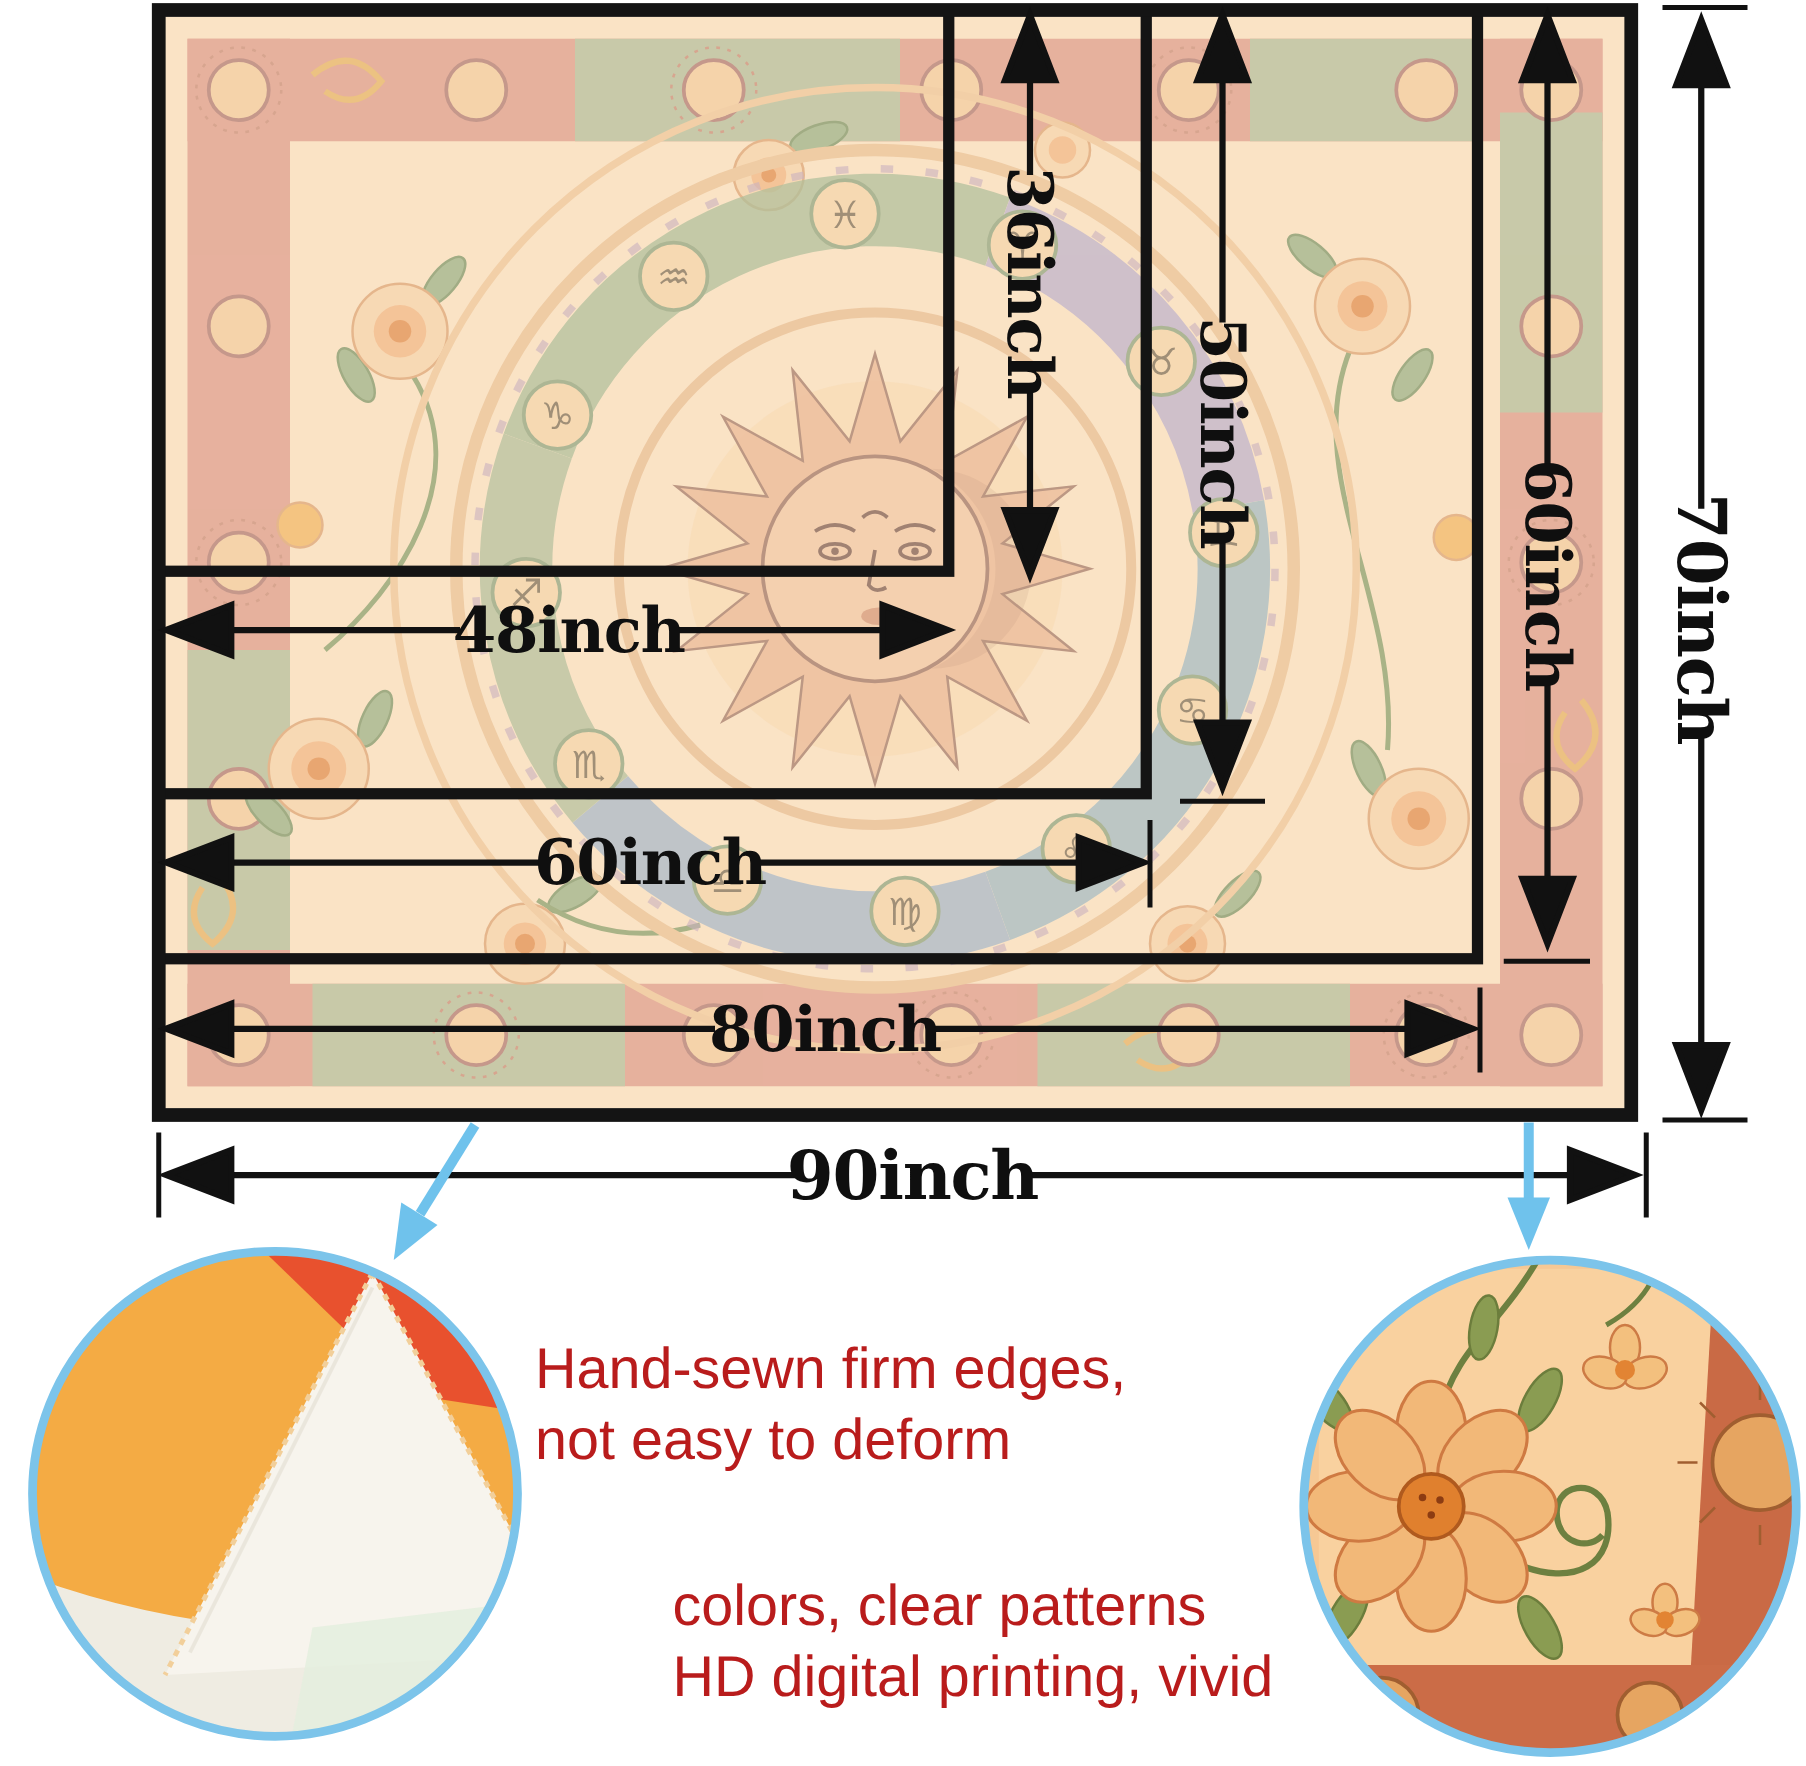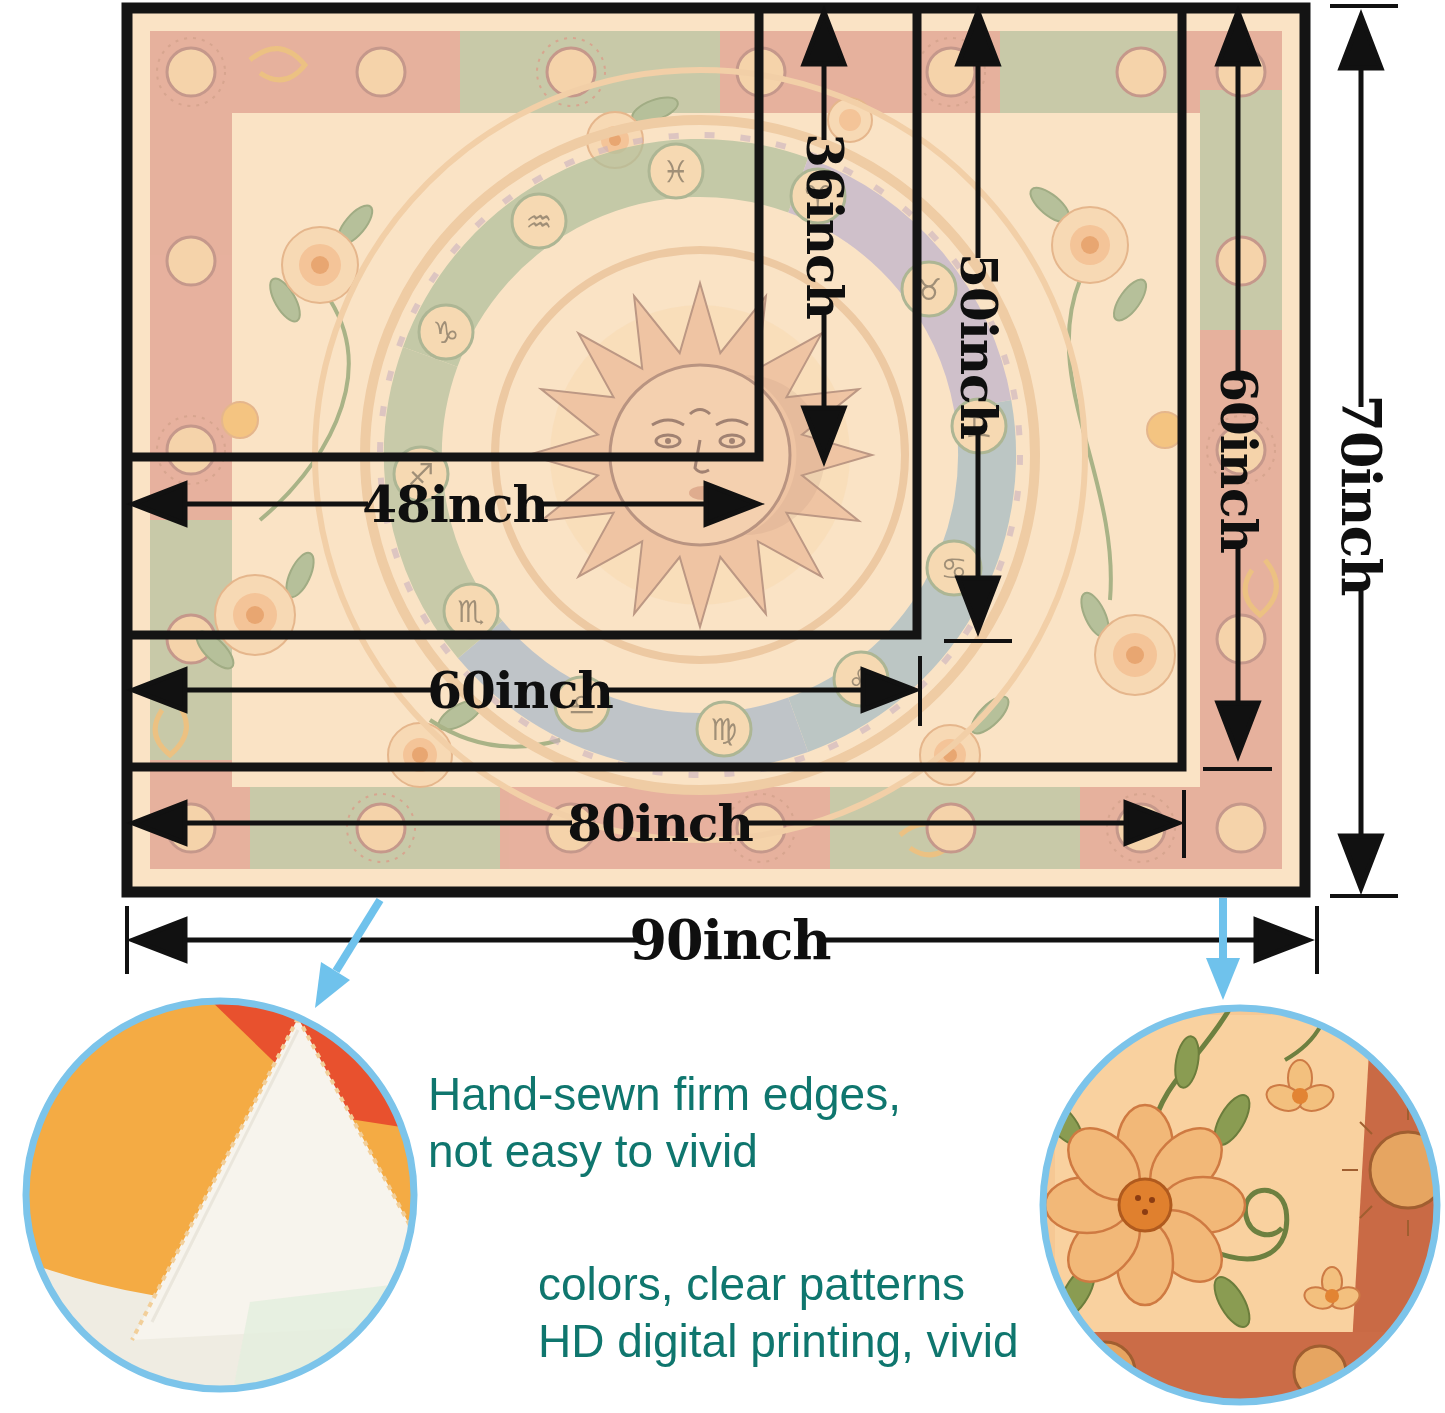--- a/index.html
+++ b/index.html
@@ -2,21 +2,21 @@
 <html><head>
 <meta charset="utf-8">
 <style>
   html,body{margin:0;padding:0;background:#ffffff;}
   #stage{position:relative;width:1445px;height:1413px;background:#ffffff;overflow:hidden;
          font-family:"Liberation Sans",sans-serif;}
   #stage svg{position:absolute;left:0;top:0;}
   .dim{font-family:"DejaVu Serif",serif;font-weight:700;font-size:50px;fill:#0f0f0f;letter-spacing:-1px;}
   .dim.big{font-size:54px;}
   .zsym{font-family:"DejaVu Sans",sans-serif;font-size:30px;fill:#7d6a4f;}
-  .feature{position:absolute;font:400 46px/1.24 "Liberation Sans",sans-serif;color:#0f766e;white-space:nowrap;}
+  .feature{position:absolute;font:400 46px/1.24 "Liberation Sans",sans-serif;color:#b91c1c;white-space:nowrap;}
   #feat1{left:428px;top:1066px;}
   #feat2{left:538px;top:1256px;}
 </style>
 </head>
 <body>
 
 <div id="stage">
 <svg width="1445" height="1413" viewBox="0 0 1445 1413">
   <defs>
     <clipPath id="clipArt">
@@ -375,19 +375,19 @@
               <circle cx="1080" cy="1042" r="7"></circle>
         </g>
       </g>
     </g>
     <circle cx="1240" cy="1205" r="197" fill="none" stroke="#7cc4ea" stroke-width="7"></circle>
   </g>
 </svg>
 
   <div class="feature" id="feat1">
     <div>Hand-sewn firm edges,</div>
-    <div>not easy to vivid</div>
+    <div>not easy to deform</div>
   </div>
   <div class="feature" id="feat2">
     <div>colors, clear patterns</div>
     <div>HD digital printing, vivid</div>
   </div>
 </div>
 
 </body></html>

